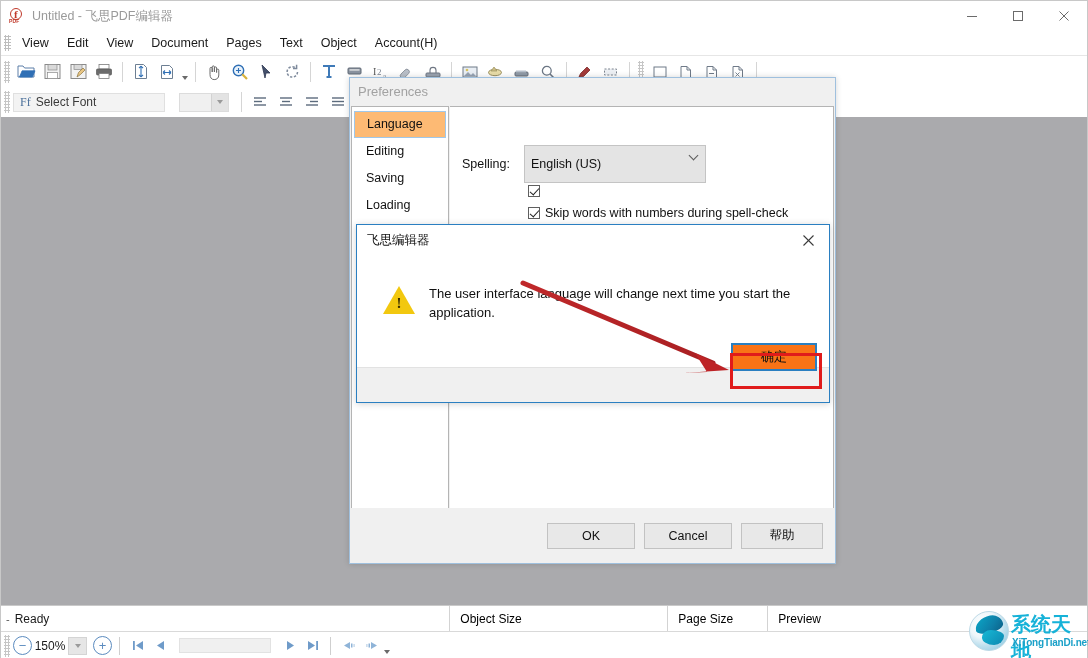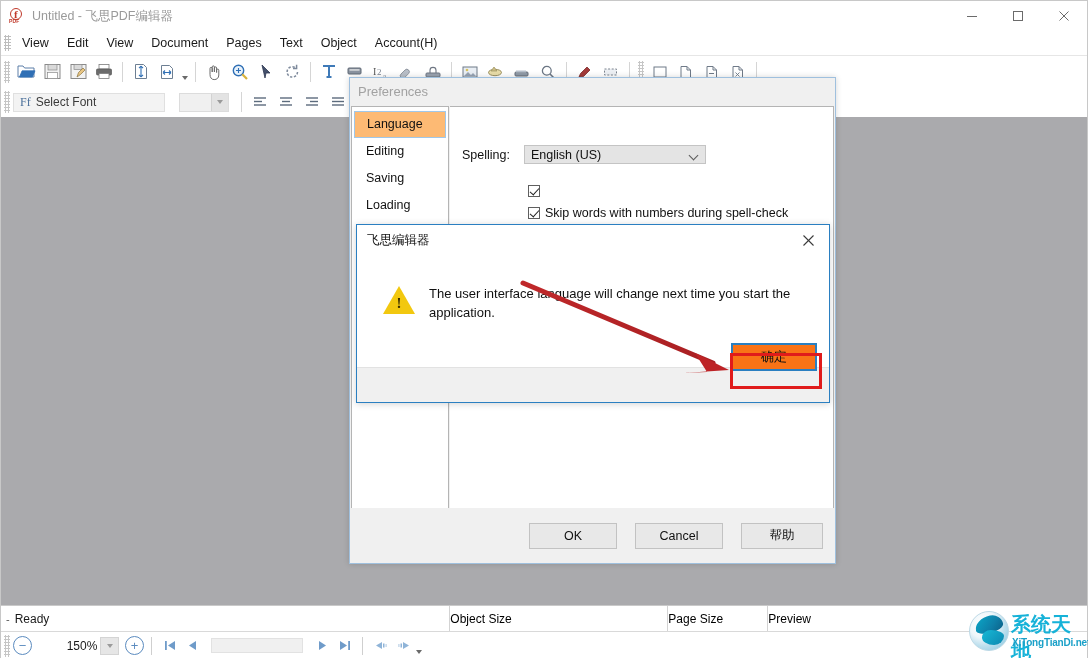--- a/index.html
+++ b/index.html
@@ -188,42 +188,42 @@
     border-top: 1px solid #c9c9c9;
     display: flex; align-items: center;
   }
   .sb-dash { color:#555; font-size: 11px; padding: 0 5px 0 5px; }
   .sb-ready { font-size: 12px; color:#1a1a1a; }
   .sb-cell {
     height: 26px;
     display: flex; align-items: center;
     font-size: 12px;
     border-left: 1px solid #d3d3d3;
-    padding-left: 0;
+    padding-left: 10px;
     box-sizing: border-box;
   }
 
   
   .navbar {
     position: absolute; left: 0; top: 630px;
     width: 1086px; height: 27px;
     background: #ffffff;
     border-top: 1px solid #d9d9d9;
     display: flex; align-items: center;
   }
   .nav-sep { width:1px;height:18px;background:#cfcfcf;margin:0 7px; flex:0 0 auto;}
   .circ-btn {
     width: 19px; height:19px; border-radius: 50%;
     border: 1.4px solid #5b8bbf;
     display:flex;align-items:center;justify-content:center;
     color:#5b8bbf; font-size: 13px; line-height: 1;
     box-sizing: border-box;
     flex:0 0 auto;
   }
-  .zoom-val { font-size: 12px; color:#1a1a1a; width:36px; text-align:center;margin-left:32px; }
+  .zoom-val { font-size: 12px; color:#1a1a1a; width:36px; text-align:center; }
   .zoom-drop {
     width: 19px;height:18px;background:#e6e6e6;border:1px solid #d4d4d4;
     display:flex;align-items:center;justify-content:center;box-sizing:border-box;
     flex:0 0 auto;
   }
   .zoom-drop i{width:0;height:0;border-left:3px solid transparent;border-right:3px solid transparent;border-top:4px solid #9b9b9b;display:block;}
   .pg-field {
     width: 92px;height:15px;background:#f0f0f0;border:1px solid #e2e2e2;
     box-sizing:border-box; margin: 0 8px; flex:0 0 auto;
   }
@@ -275,21 +275,21 @@
     border: 1px solid #b4b4b4;
     border-left: none;
     box-sizing: border-box;
   }
   .spell-row {
     position: absolute; left: 12px; top: 38px;
     display:flex; align-items:center;
   }
   .spell-label { font-size: 12.5px; color:#111; width: 62px;}
   .combo {
-    width: 182px; height: 19px;
+    width: 182px; height: 38px;
     background: #e4e4e4;
     border: 1px solid #c4c4c4;
     box-sizing: border-box;
     display:flex; align-items:center;
     position: relative;
   }
   .combo-text { font-size: 12.5px; color:#111; padding-left: 6px; }
   .combo-arrow {
     position: absolute; right: 7px; top: 6px;
     width: 9px; height: 9px;
@@ -328,21 +328,21 @@
     background: #f0f0f0;
     display:flex; align-items:center; justify-content:flex-end;
     padding-right: 12px; box-sizing:border-box;
   }
   .btn {
     height: 26px; min-width: 88px;
     background: #e8e8e8;
     border: 1px solid #c2c2c2;
     font-size: 12.5px; color:#111;
     display:flex; align-items:center; justify-content:center;
-    margin-left: 18px;
+    margin-left: 9px;
     box-sizing: border-box;
   }
   .btn.small { min-width: 82px; }
 
   
   .msgbox {
     position: absolute; left: 355px; top: 223px;
     width: 474px; height: 179px;
     background: #ffffff;
     border: 1px solid #2a7fc1;

